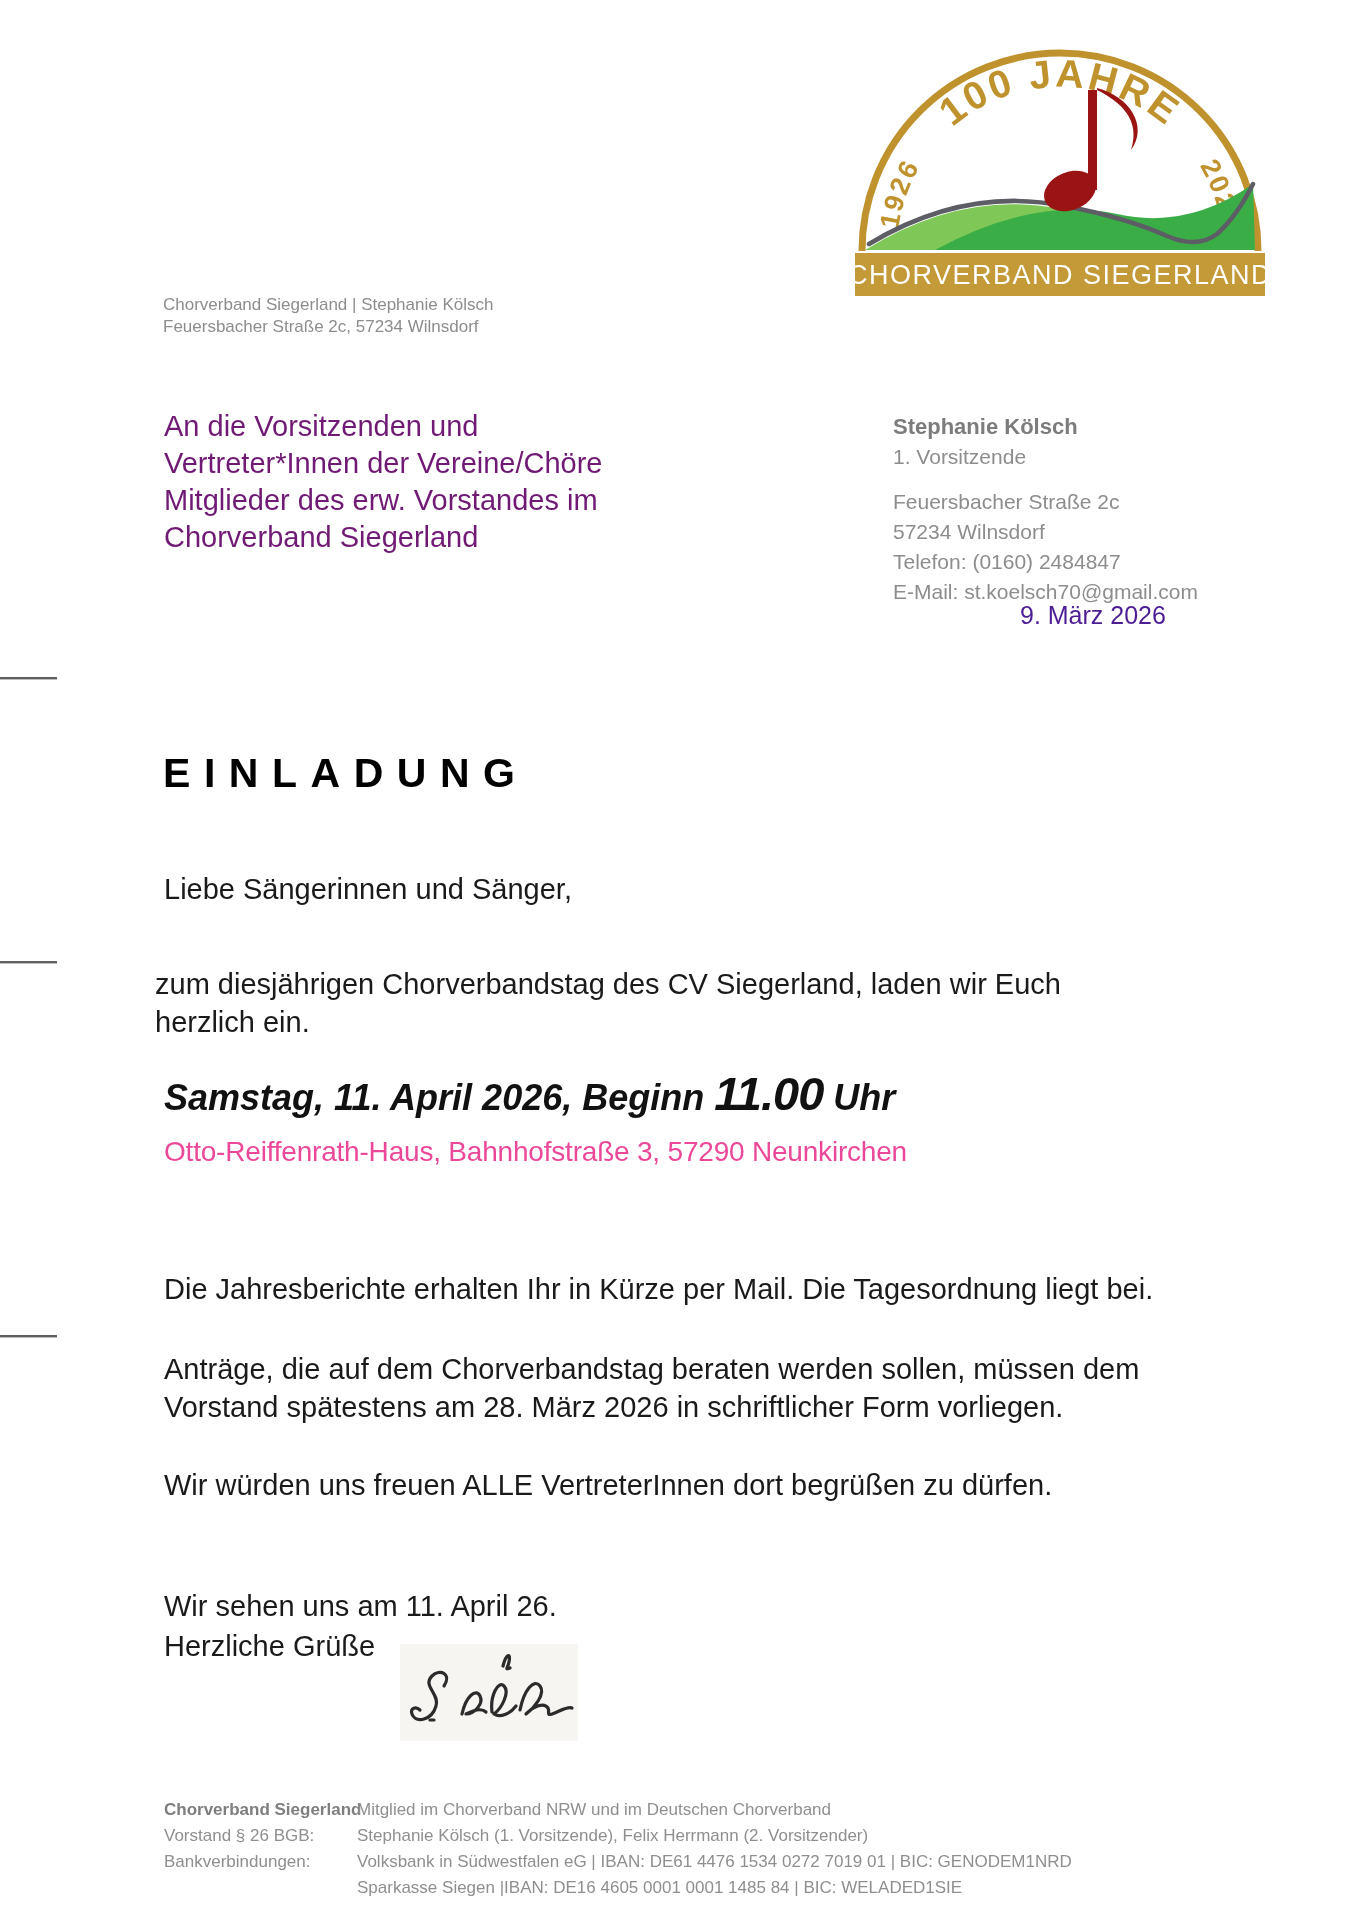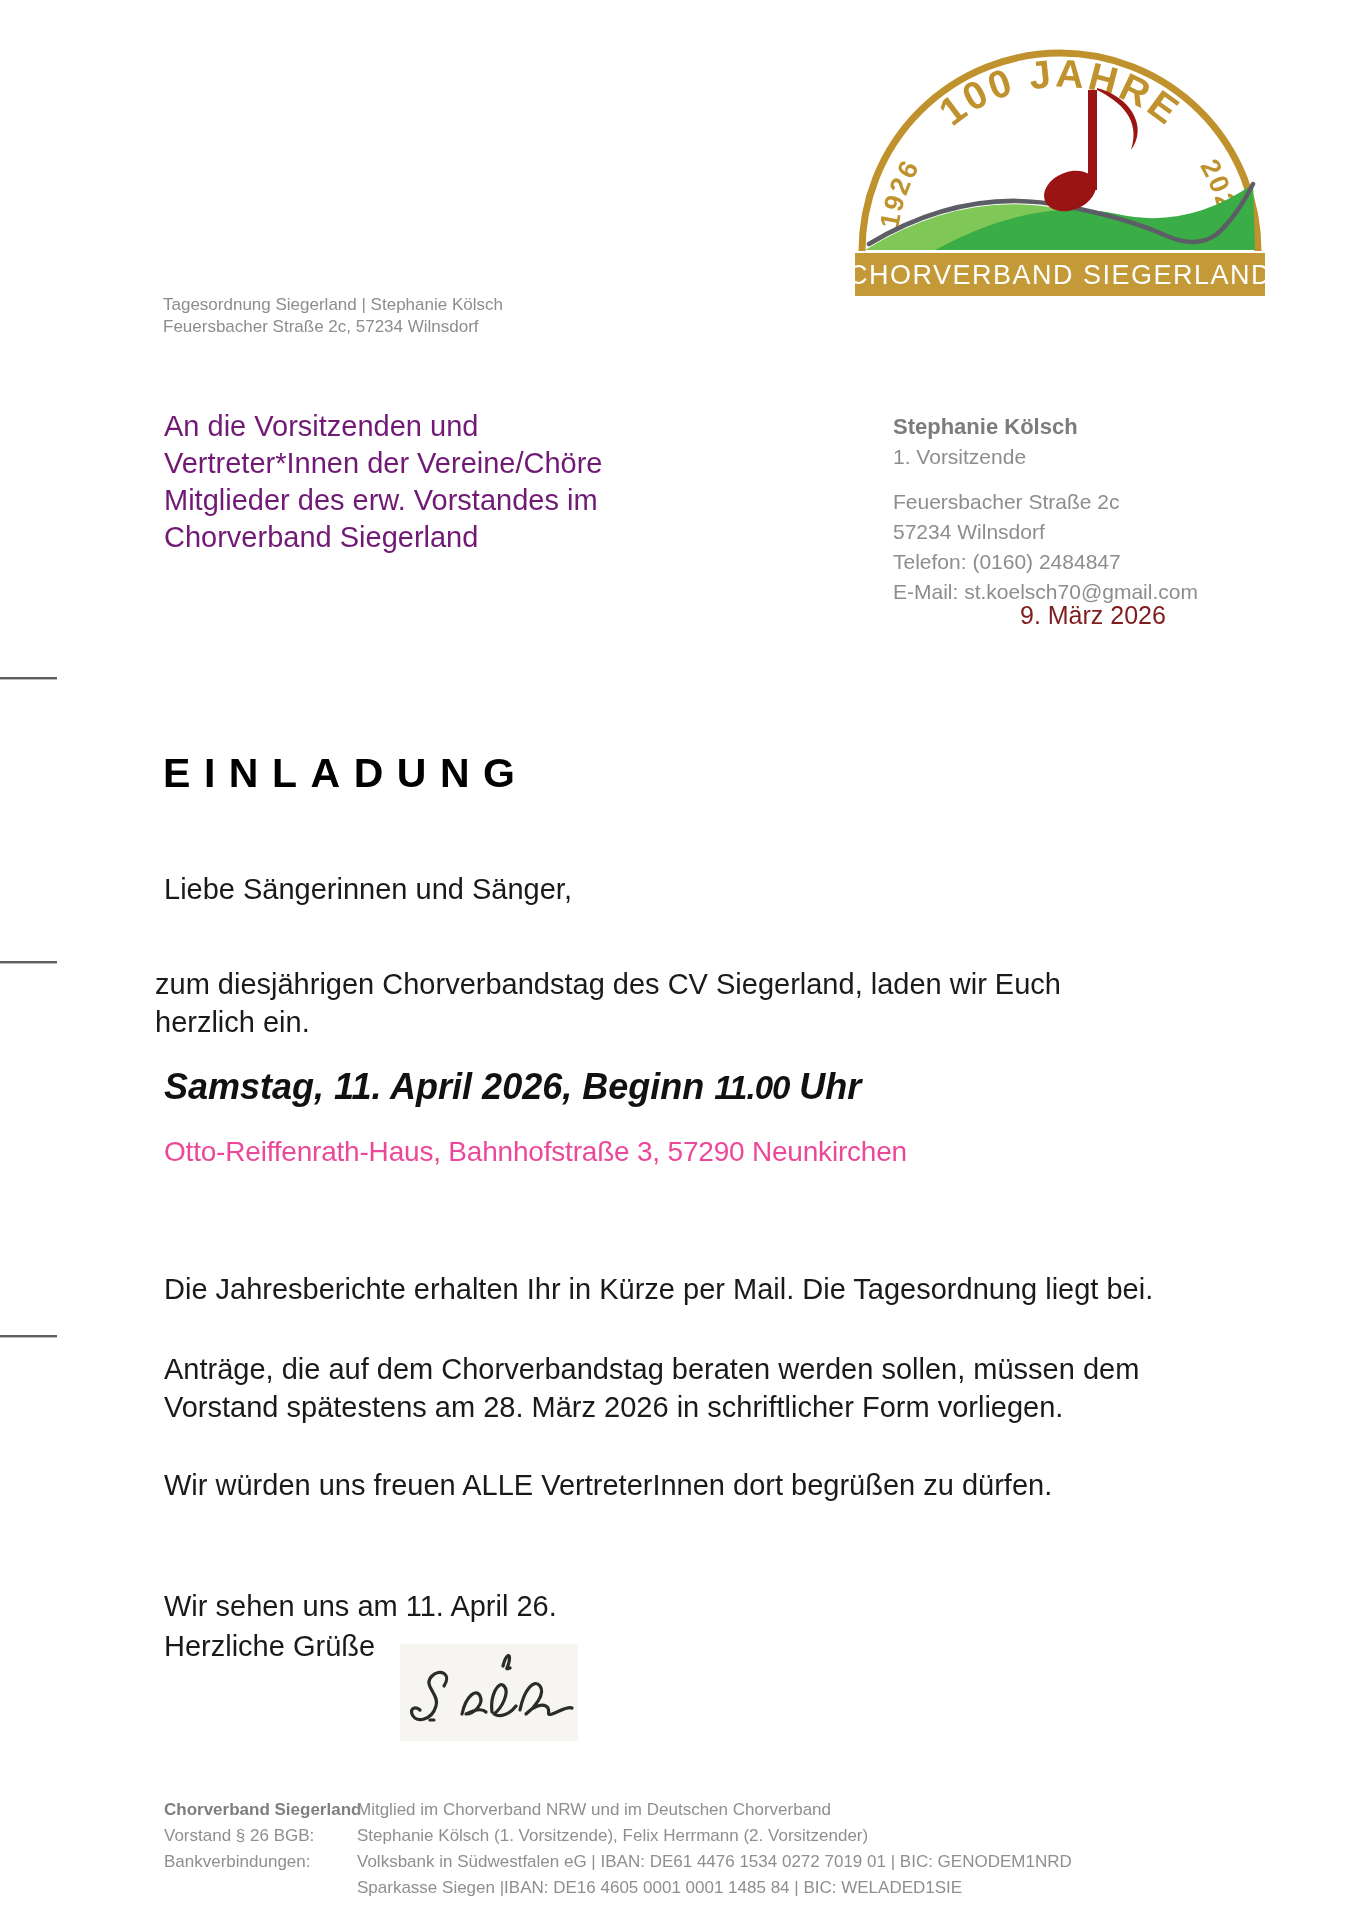--- a/index.html
+++ b/index.html
@@ -12,28 +12,28 @@
     font-family:"Liberation Sans",sans-serif;
     color:#1c1c1c;
   }
   .abs{position:absolute;white-space:nowrap;}
   .gray{color:#8d8d8d;}
   .sender{left:163px;top:294px;font-size:17px;line-height:22px;}
   .recipient{left:164px;top:408px;font-size:29px;line-height:37px;color:#701a75;}
   .contact{left:893px;top:400px;font-size:21px;line-height:30px;}
   .contact .name{font-weight:bold;color:#7c7c7c;font-size:22px;margin-top:12px;}
   .contact .spacer{height:15px;}
-  .dateline{left:1020px;top:601px;font-size:25px;color:#7f1d1d;}
+  .dateline{left:1020px;top:601px;font-size:25px;color:#4c1d95;}
   .foldmark{position:absolute;left:0;width:57px;height:2px;background:#5f5f5f;border-bottom:1px solid #bdbdbd;}
   .heading{left:163px;top:750px;font-size:41px;font-weight:bold;letter-spacing:0.33em;color:#000000;}
   .bodytext{font-size:29px;line-height:38px;color:#1a1a1a;}
   .salutation{left:164px;top:870px;}
   .intro{left:155px;top:950px;margin-top:15px;}
   .eventline{left:164px;top:1066px;font-style:italic;font-weight:bold;font-size:36px;color:#111;}
-  .eventline .bigtime{font-size:33px;letter-spacing:-1px;}
+  .eventline .bigtime{font-size:47px;letter-spacing:-1px;}
   .venue{left:164px;top:1136px;font-weight:normal;font-size:28px;letter-spacing:-0.2px;color:#ec4899;}
   .reports{left:164px;top:1270px;}
   .motions{left:164px;top:1350px;}
   .welcome{left:164px;top:1466px;}
   .closing{left:164px;top:1586px;line-height:40px;}
   .signature{position:absolute;left:400px;top:1644px;width:178px;height:97px;background:#f6f5f2;}
   .footer{top:1797px;font-size:17px;line-height:26px;color:#8f8f8f;}
   .footer-labels{left:164px;}
   .footer-values{left:357px;}
   .footer .org{font-weight:bold;color:#7e7e7e;}
@@ -70,21 +70,21 @@
       <ellipse cx="215" cy="153" rx="27" ry="19" transform="rotate(-22 215 153)"></ellipse>
       <rect x="233" y="52" width="9" height="100"></rect>
       <path d="M 242,52 C 266,64 286,82 276,112 C 294,88 274,58 242,50 Z"></path>
     </g>
 
     <rect x="0" y="215" width="410" height="43" fill="#c49a39"></rect>
     <text x="205" y="246" text-anchor="middle" font-family="Liberation Sans, sans-serif" font-size="27" letter-spacing="1.5" fill="#ffffff">CHORVERBAND SIEGERLAND</text>
   </svg>
 
   <div class="abs sender gray">
-    <div>Tagesordnung Siegerland | Stephanie Kölsch</div>
+    <div>Chorverband Siegerland | Stephanie Kölsch</div>
     <div>Feuersbacher Straße 2c, 57234 Wilnsdorf</div>
   </div>
 
   <div class="abs recipient">
     <div>An die Vorsitzenden und</div>
     <div>Vertreter*Innen der Vereine/Chöre</div>
     <div>Mitglieder des erw. Vorstandes im</div>
     <div>Chorverband Siegerland</div>
   </div>
 

